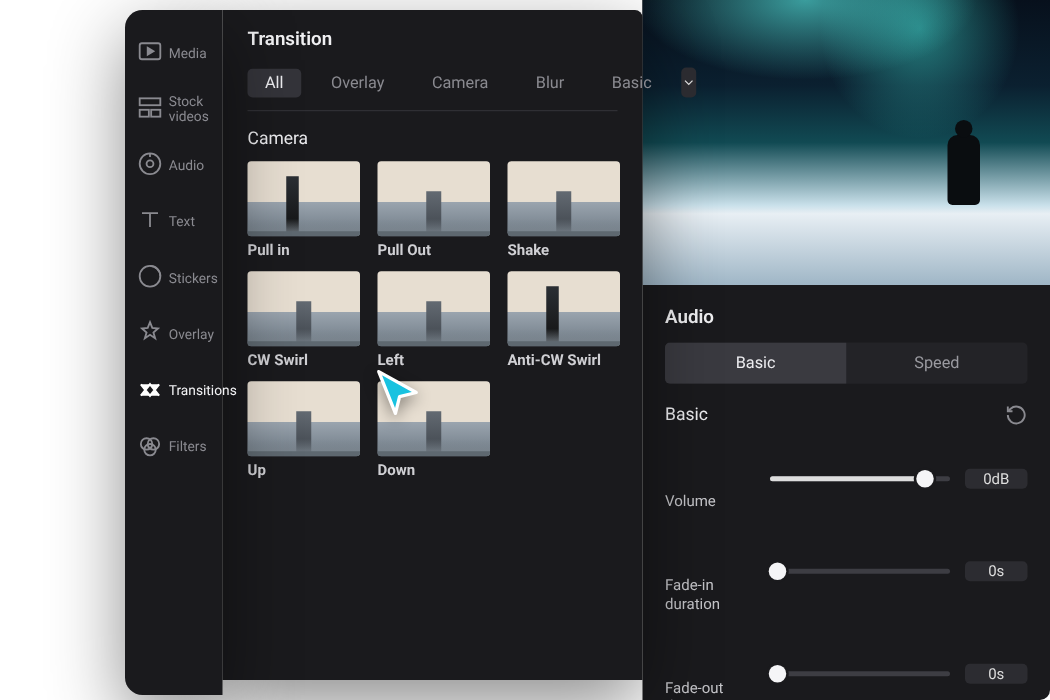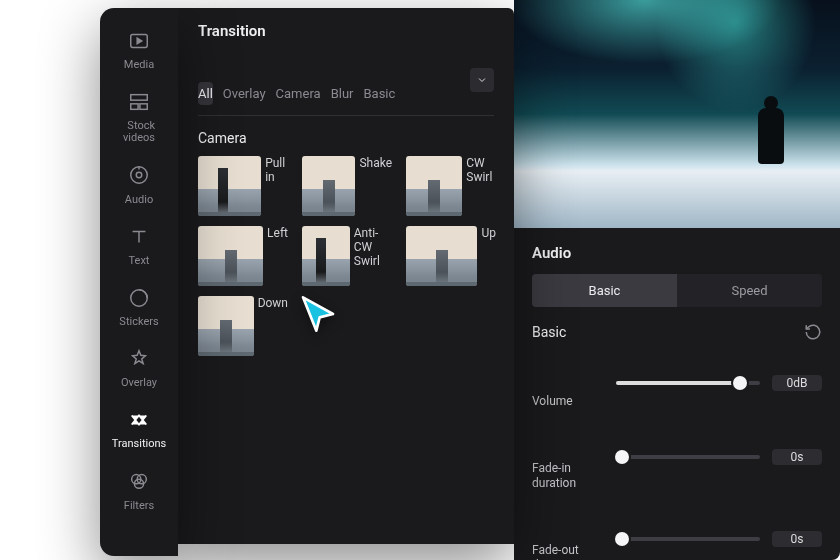--- a/index.html
+++ b/index.html
@@ -22,28 +22,28 @@
     flex-direction: column;
     align-items: center;
     padding-top: 14px;
     gap: 4px;
     z-index: 5;
     box-shadow: 0 20px 60px rgba(0,0,0,.45);
   }
   .rail-item {
     width: 60px;
     display: flex;
-    flex-direction: column;
+    flex-direction: row;
     align-items: center;
     gap: 4px;
     padding: 8px 0;
     color: #8a8a90;
     cursor: pointer;
     font-size: 11px;
-    text-align: right;
+    text-align: left;
     line-height: 1.1;
   }
   .rail-item.active { color: #f3f3f5; }
   .rail-item svg { width: 22px; height: 22px; }
   .rail-item.active svg { stroke: #fff; fill:#fff; }
   
   .panel {
     position: absolute;
     left: 178px; top: 8px;
     width: 336px; height: 536px;
@@ -57,42 +57,42 @@
     font-size: 15px; font-weight: 600; color: #f0f0f2;
     margin-bottom: 14px;
   }
   .tabs {
     display: flex; gap: 10px; align-items: center;
     border-bottom: 1px solid #2f2f34;
     padding-bottom: 10px;
     margin-bottom: 14px;
   }
   .tab {
-    color: #8a8a90; font-size: 13px; padding: 4px 0;
-    border-radius: 4px; cursor: pointer; margin-top: 28px;
+    color: #8a8a90; font-size: 13px; padding: 4px 14px;
+    border-radius: 4px; cursor: pointer;
   }
   .tab.active { background: #34343a; color: #ededf0; }
   .tabs-more {
     width: 24px; height: 24px;
     background: #2b2b30;
     border-radius: 4px;
     display:flex; align-items:center; justify-content:center;
     cursor:pointer; margin-left:auto;
   }
   .section-label {
     font-size: 14px; color: #ececef; margin-bottom: 10px;
   }
   .grid {
     display: grid;
     grid-template-columns: repeat(3, 90px);
     column-gap: 14px; row-gap: 10px;
   }
   .thumb {
-    display: flex; flex-direction: row; gap: 4px;
-    font-size: 12px; color: #d0d0d4; cursor:pointer;
+    display: flex; flex-direction: column; gap: 4px;
+    font-size: 12px; color: #d0d0d4; cursor:pointer;font-weight:bold;
   }
   .thumb-img {
     width: 90px; height: 60px; border-radius: 3px;
     background: linear-gradient(#e7ded1 0%, #e7ded1 55%, #9aa4ae 55%, #6e7a85 100%);
     position: relative; overflow: hidden;
     display:flex; align-items:flex-end; justify-content:center;
   }
   .thumb-img::before{
     content:""; position:absolute; bottom:0; left:50%; transform:translateX(-50%);
     width:12px; height:36px; background:linear-gradient(#636a72,#3d434a);
@@ -243,20 +243,24 @@
         <svg width="12" height="12" viewBox="0 0 24 24">
           <path d="M6 9l6 6 6-6" fill="none" stroke="#ddd" stroke-width="2"></path>
         </svg>
       </span>
     </div>
   <div class="section-label">Camera</div>
   <div class="grid" id="grid">
       <div class="thumb">
         <div class="thumb-img tall"></div>
                  <span>Pull in</span>
+      </div>
+      <div class="thumb">
+        <div class="thumb-img "></div>
+                 <span>Pull Out</span>
       </div>
       <div class="thumb">
         <div class="thumb-img "></div>
                  <span>Shake</span>
       </div>
       <div class="thumb">
         <div class="thumb-img "></div>
                  <span>CW Swirl</span>
       </div>
       <div class="thumb">

